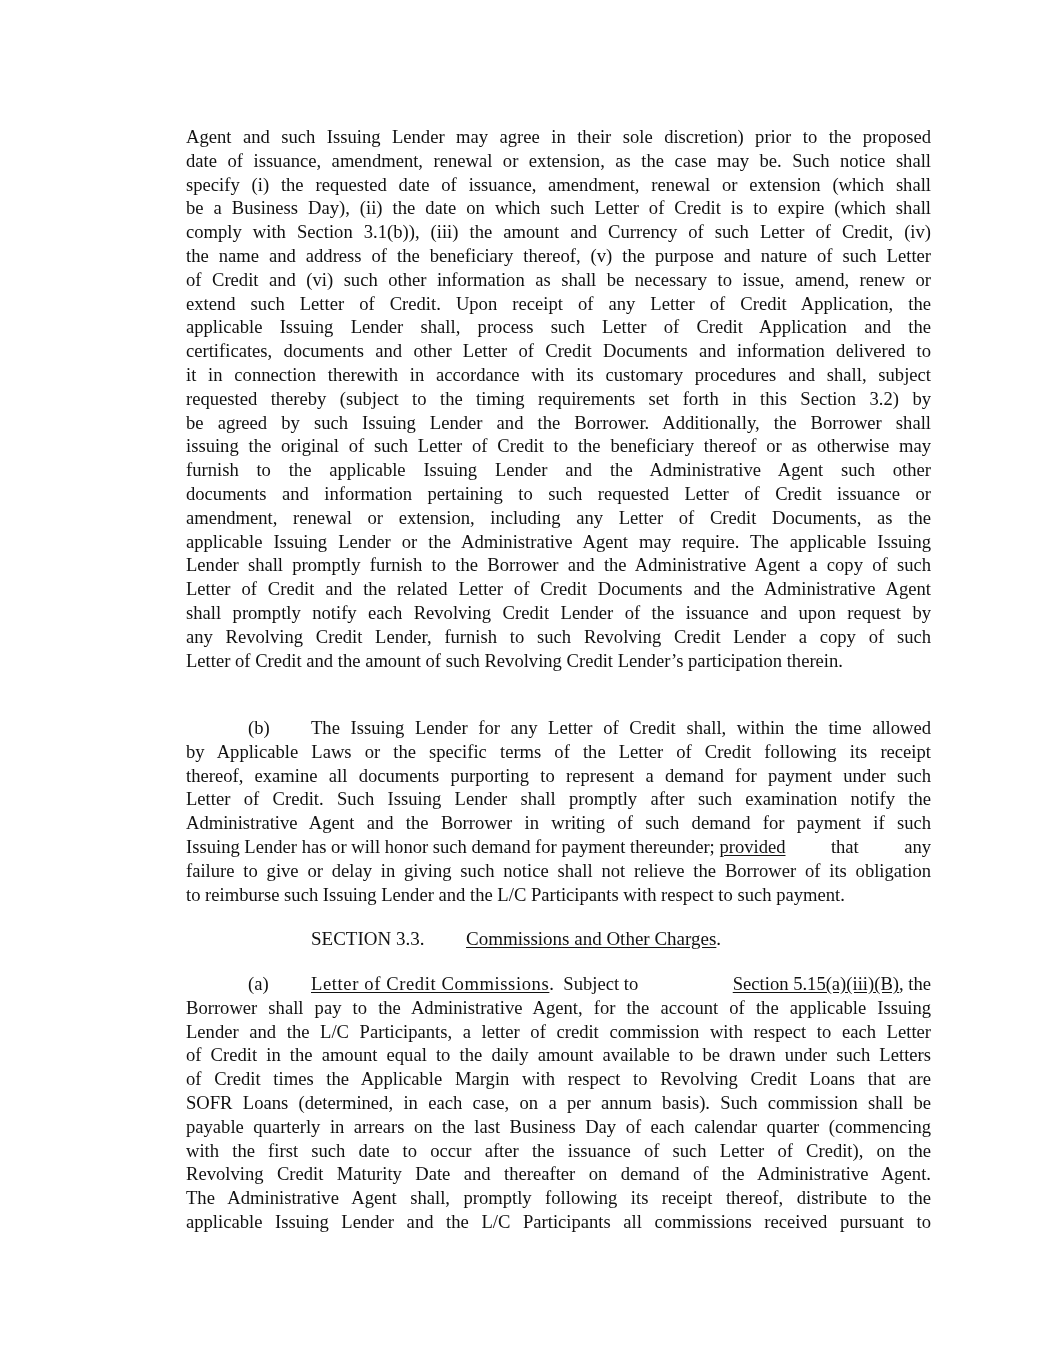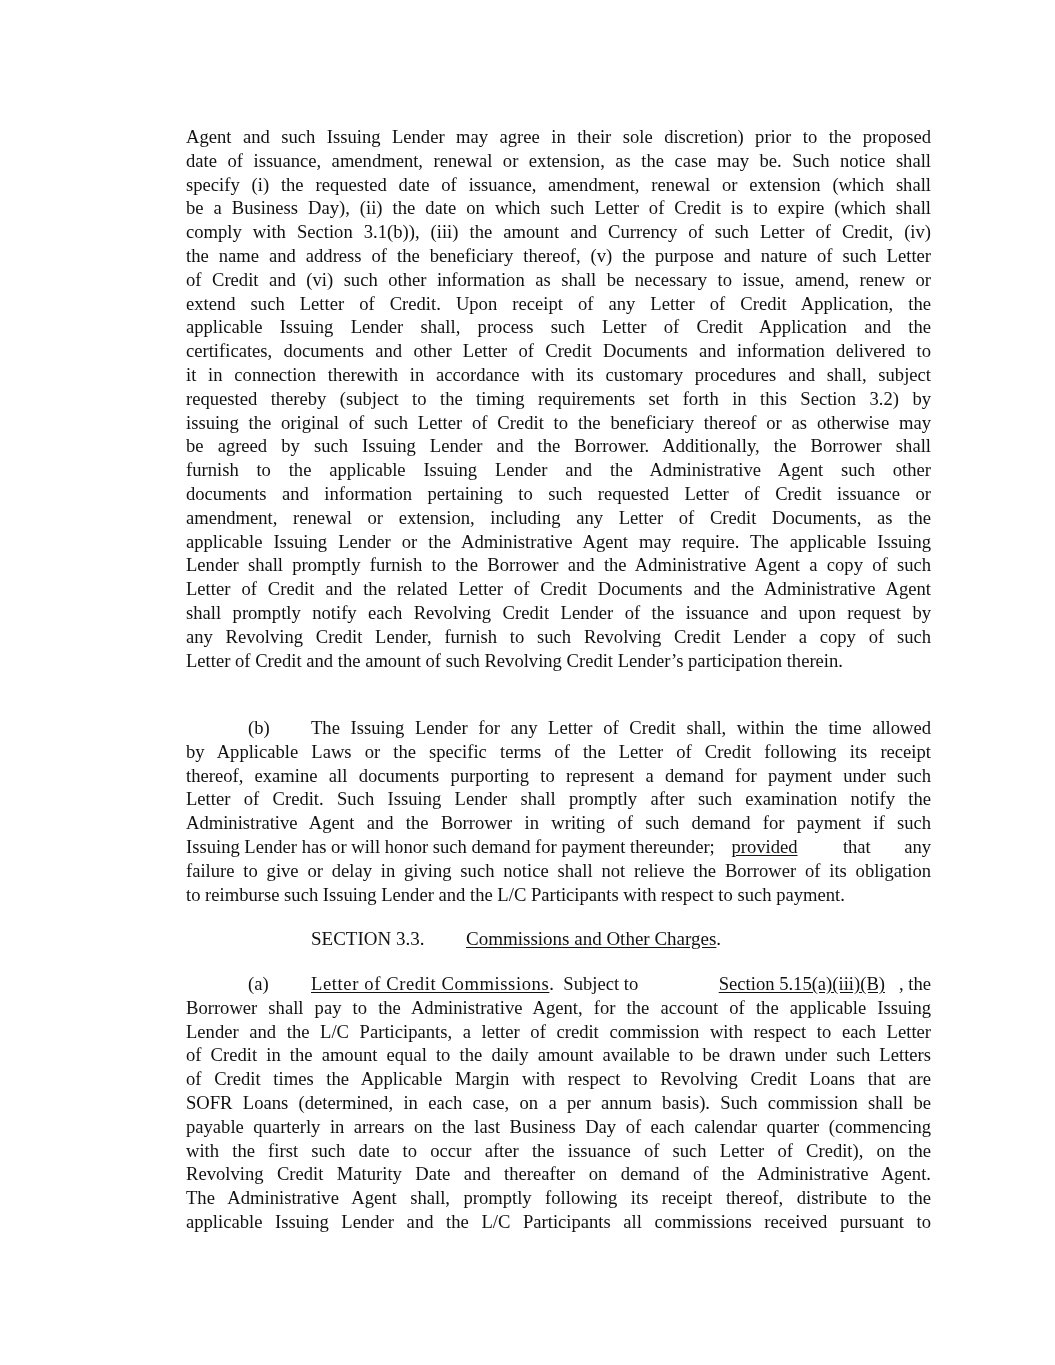--- a/index.html
+++ b/index.html
@@ -25,22 +25,22 @@
     <span class="line">specify (i) the requested date of issuance, amendment, renewal or extension (which shall</span>
     <span class="line">be a Business Day), (ii) the date on which such Letter of Credit is to expire (which shall</span>
     <span class="line">comply with Section 3.1(b)), (iii) the amount and Currency of such Letter of Credit, (iv)</span>
     <span class="line">the name and address of the beneficiary thereof, (v) the purpose and nature of such Letter</span>
     <span class="line">of Credit and (vi) such other information as shall be necessary to issue, amend, renew or</span>
     <span class="line">extend such Letter of Credit.  Upon receipt of any Letter of Credit Application, the</span>
     <span class="line">applicable Issuing Lender shall, process such Letter of Credit Application and the</span>
     <span class="line">certificates, documents and other Letter of Credit Documents and information delivered to</span>
     <span class="line">it in connection therewith in accordance with its customary procedures and shall, subject</span>
     <span class="line">requested thereby (subject to the timing requirements set forth in this Section 3.2) by</span>
+    <span class="line">be agreed by such Issuing Lender and the Borrower.  Additionally, the Borrower shall</span>
     <span class="line">issuing the original of such Letter of Credit to the beneficiary thereof or as otherwise may</span>
-    <span class="line">be agreed by such Issuing Lender and the Borrower.  Additionally, the Borrower shall</span>
     <span class="line">furnish to the applicable Issuing Lender and the Administrative Agent such other</span>
     <span class="line">documents and information pertaining to such requested Letter of Credit issuance or</span>
     <span class="line">amendment, renewal or extension, including any Letter of Credit Documents, as the</span>
     <span class="line">applicable Issuing Lender or the Administrative Agent may require.  The applicable Issuing</span>
     <span class="line">Lender shall promptly furnish to the Borrower and the Administrative Agent a copy of such</span>
     <span class="line">Letter of Credit and the related Letter of Credit Documents and the Administrative Agent</span>
     <span class="line">shall promptly notify each Revolving Credit Lender of the issuance and upon request by</span>
     <span class="line">any Revolving Credit Lender, furnish to such Revolving Credit Lender a copy of such</span>
     <span class="line last">Letter of Credit and the amount of such Revolving Credit Lender’s participation therein.</span>
   </div>
@@ -48,42 +48,42 @@
   <div class="para" style="top:716px;">
     <span class="line" style="display:flex; justify-content:flex-start;">
       <span style="display:inline-block; width:62px;"></span>
       <span style="display:inline-block; width:63px;">(b)</span>
       <span style="flex:1; text-align:justify; text-align-last:justify;">The Issuing Lender for any Letter of Credit shall, within the time allowed</span>
     </span>
     <span class="line">by Applicable Laws or the specific terms of the Letter of Credit following its receipt</span>
     <span class="line">thereof, examine all documents purporting to represent a demand for payment under such</span>
     <span class="line">Letter of Credit.  Such Issuing Lender shall promptly after such examination notify the</span>
     <span class="line">Administrative Agent and the Borrower in writing of such demand for payment if such</span>
-    <span class="line" style="display:flex;gap:12px;">
+    <span class="line" style="display:flex;">
       <span style="white-space:pre;">Issuing Lender has or will honor such demand for payment thereunder; </span>
       <span class="u">provided</span>
       <span style="white-space:pre; flex:1; text-align:center;"> that any</span>
     </span>
     <span class="line">failure to give or delay in giving such notice shall not relieve the Borrower of its obligation</span>
     <span class="line last">to reimburse such Issuing Lender and the L/C Participants with respect to such payment.</span>
   </div>
 
   <div class="heading">
     <span class="num">SECTION 3.3.</span><span class="u">Commissions and Other Charges</span><span>.</span>
   </div>
 
   <div class="para" style="top:972px;">
     <span class="line" style="display:flex;">
       <span style="display:inline-block; width:62px;"></span>
       <span style="display:inline-block; width:63px;">(a)</span>
       <span class="u" style="letter-spacing:0.6px;">Letter of Credit Commissions</span>
       <span style="white-space:pre;">.  Subject to </span>
       <span style="flex:1; text-align:right;"></span>
       <span class="u">Section 5.15(a)(iii)(B)</span>
-      <span style="white-space:pre;padding-left:14px;">, the</span>
+      <span style="white-space:pre;">, the</span>
     </span>
     <span class="line">Borrower shall pay to the Administrative Agent, for the account of the applicable Issuing</span>
     <span class="line">Lender and the L/C Participants, a letter of credit commission with respect to each Letter</span>
     <span class="line">of Credit in the amount equal to the daily amount available to be drawn under such Letters</span>
     <span class="line">of Credit times the Applicable Margin with respect to Revolving Credit Loans that are</span>
     <span class="line">SOFR Loans (determined, in each case, on a per annum basis).  Such commission shall be</span>
     <span class="line">payable quarterly in arrears on the last Business Day of each calendar quarter (commencing</span>
     <span class="line">with the first such date to occur after the issuance of such Letter of Credit), on the</span>
     <span class="line">Revolving Credit Maturity Date and thereafter on demand of the Administrative Agent.</span>
     <span class="line">The Administrative Agent shall, promptly following its receipt thereof, distribute to the</span>

